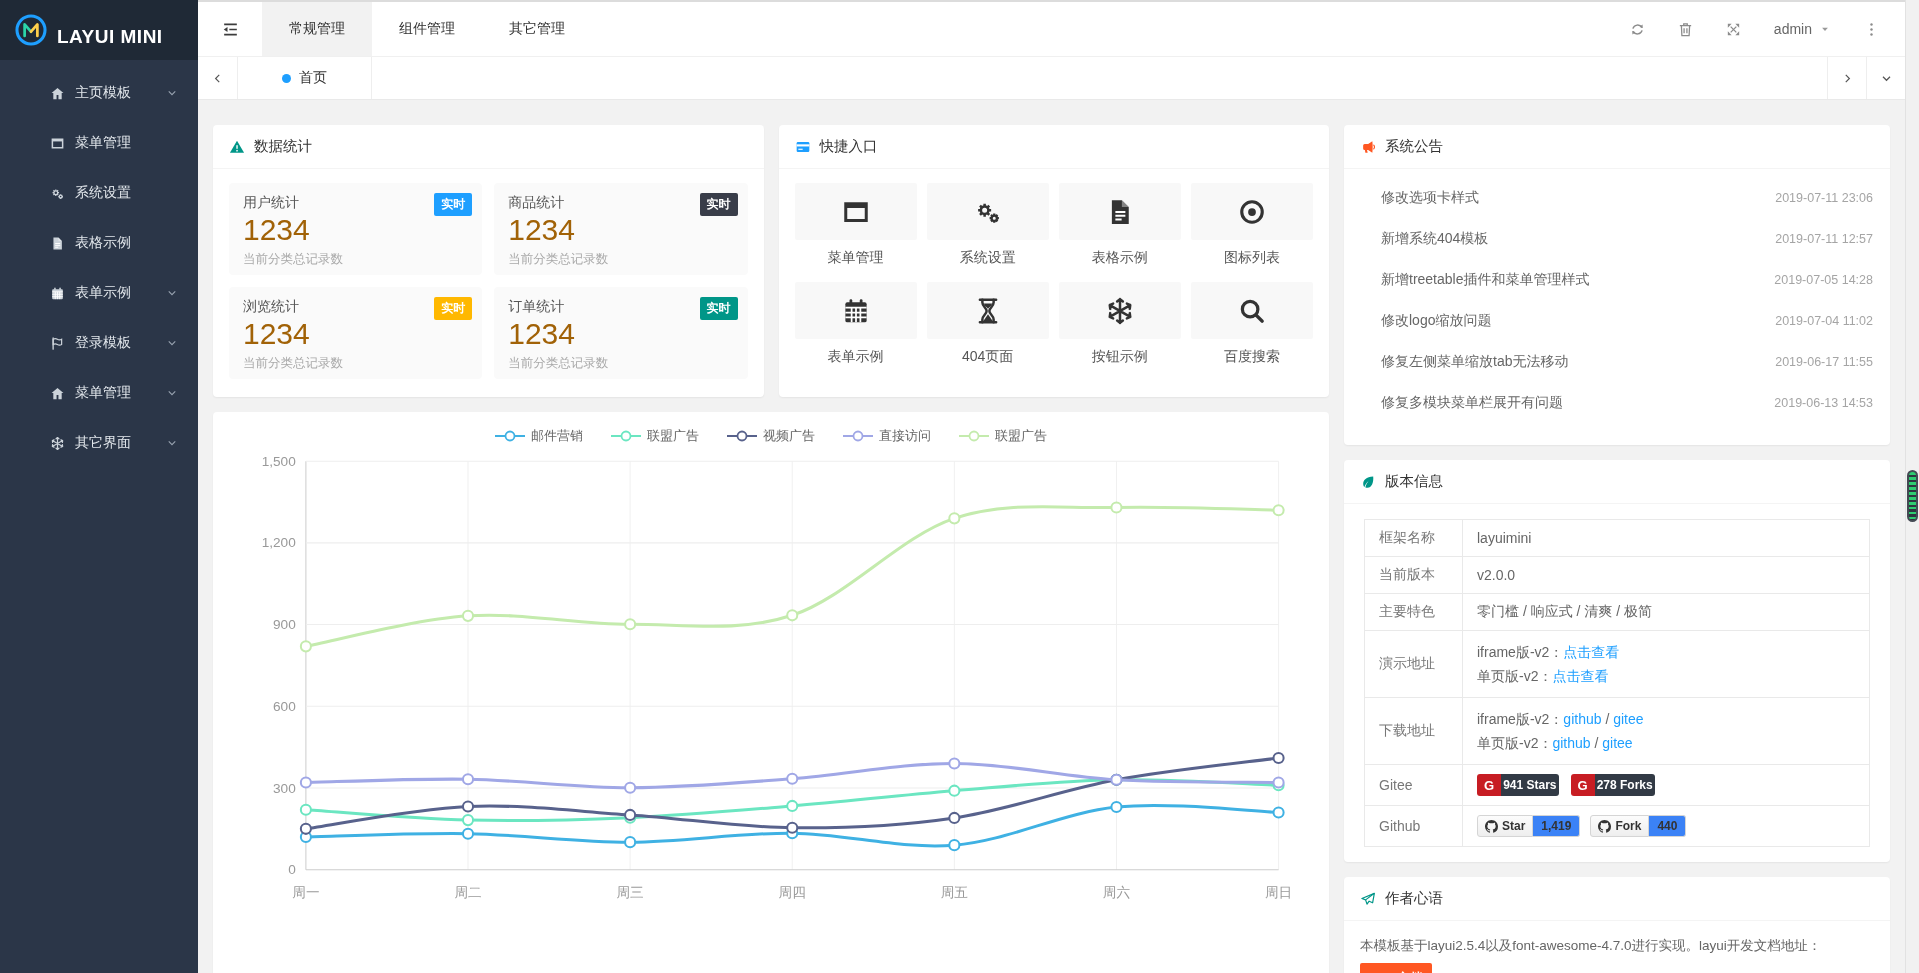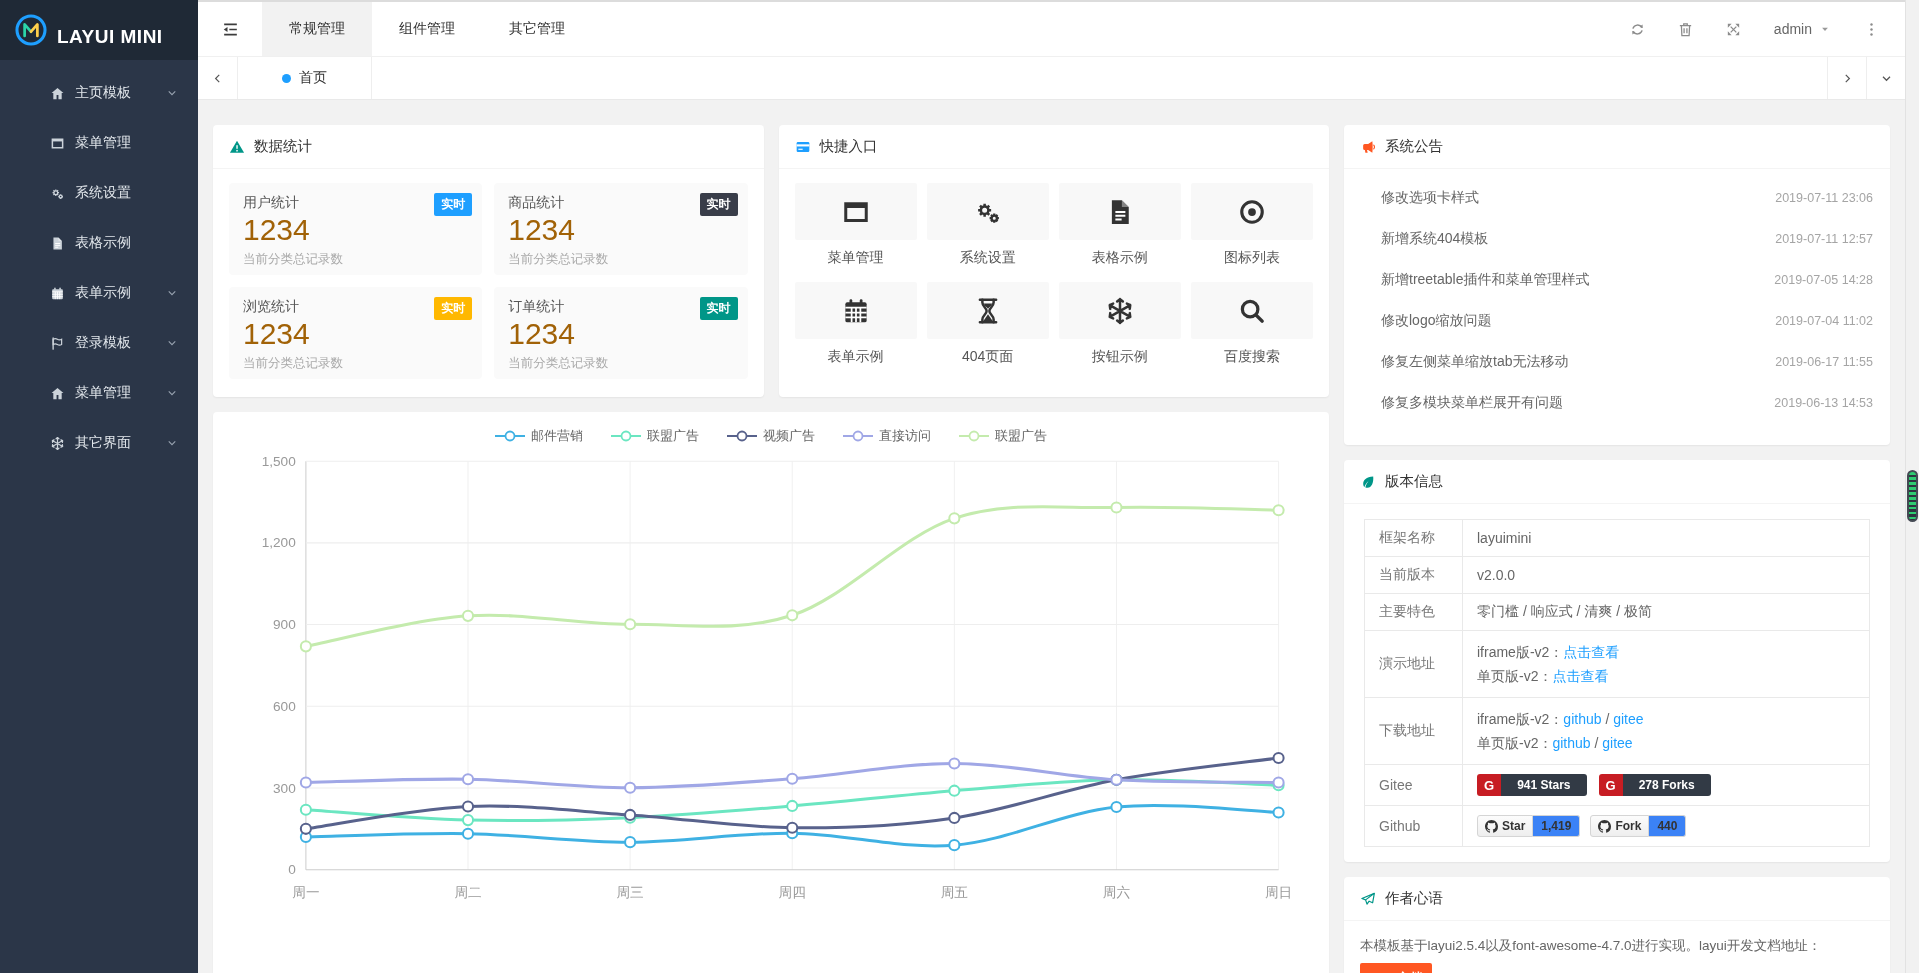--- a/index.html
+++ b/index.html
@@ -79,21 +79,21 @@
   .ann-d { font-size:12.5px; color:#a5a5a5; }
 
   .ver-card { margin-top:15px; }
   table.ver { width:calc(100% - 40px); margin:15px 20px; border-collapse:collapse; font-size:14px; color:#666; }
   .ver td { border:1px solid #e9e9e9; padding:9px 14px; vertical-align:middle; }
   td.vlab { width:98px; color:#777; }
   .vline { line-height:24px; white-space:nowrap; }
   .vlink { color:#1E9FFF; text-decoration:none; cursor:pointer; }
   .gitee { display:inline-flex; height:22px; border-radius:3px; overflow:hidden; font-size:12px; font-weight:bold; color:#fff; margin-right:12px; cursor:pointer; vertical-align:middle; }
   .gseg1 { background:#c71d23; display:flex; align-items:center; padding:0 7px; font-size:13px; }
-  .gseg2 { background:#323a45; display:flex; align-items:center; padding:0 16px; }
+  .gseg2 { background:#323a45; display:flex; align-items:center; padding:0 2px; }
   .gh { display:inline-flex; height:22px; font-size:12px; color:#333; margin-right:10px; cursor:pointer; vertical-align:middle; }
   .ghbtn { display:flex; align-items:center; gap:4px; padding:0 7px; border:1px solid #d5d5d5; border-radius:3px 0 0 3px; background:linear-gradient(#fcfcfc,#eee); font-weight:bold; }
   .ghcnt { display:flex; align-items:center; padding:0 8px; border:1px solid #d5d5d5; border-left:none; border-radius:0 3px 3px 0; background:#3b82f6; font-weight:bold; }
   .octo { width:13px; height:13px; }
 
   .author-card { margin-top:15px; height:220px; }
   .author-body { padding:12px 16px; font-size:13.5px; color:#666; line-height:25px; }
   .badge-doc { display:inline-block; background:#FF5722; color:#fff; font-size:12.5px; font-weight:bold; padding:3px 9px; border-radius:2px; margin:5px 0 7px; cursor:pointer; }
 
   

